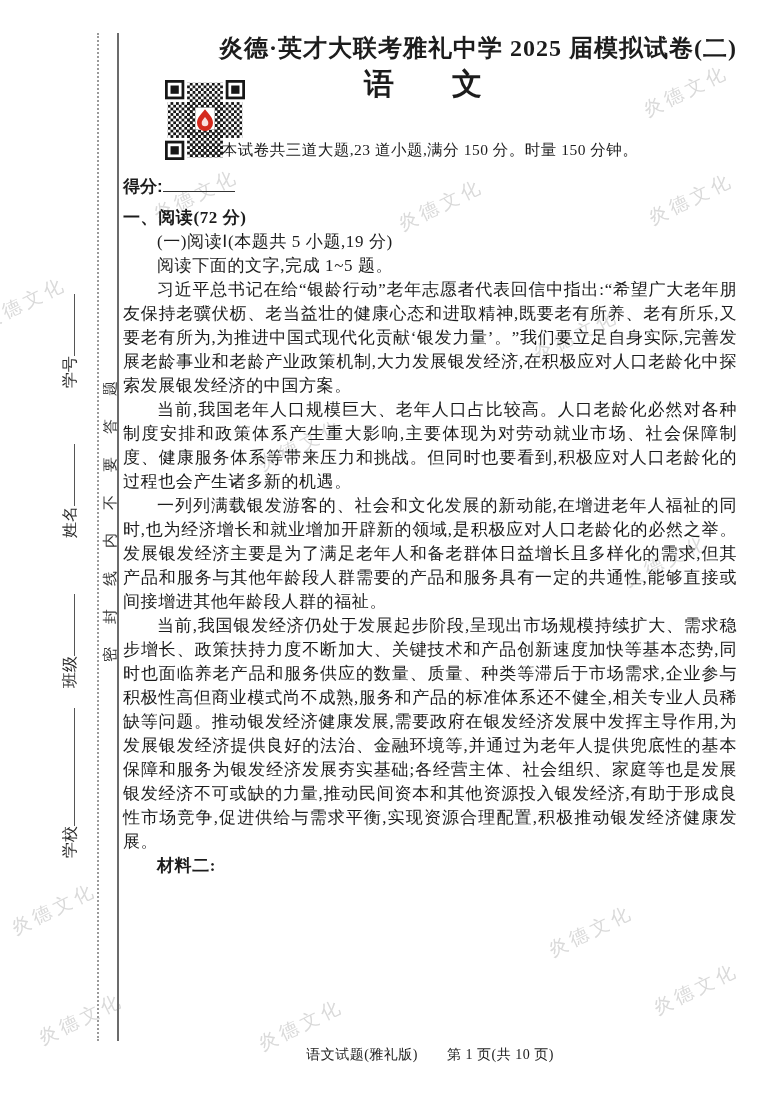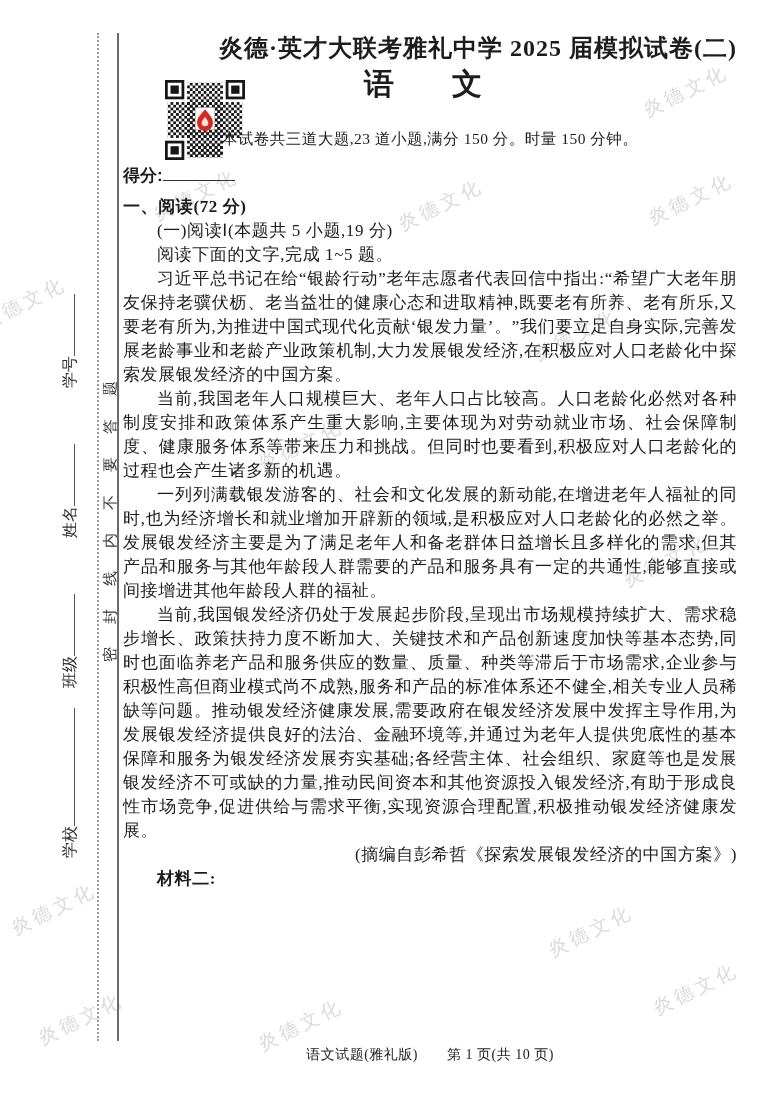--- a/index.html
+++ b/index.html
@@ -27,21 +27,21 @@
   .blank { display:inline-block; height:2px; border-bottom:1.5px solid #555; vertical-align:baseline; }
   .b-120 { width:118px; } .b-62 { width:62px; }
   .gap-58 { display:inline-block; width:56px; } .gap-20 { display:inline-block; width:20px; }
   
   #content { position:absolute; left:123px; top:0; width:614px; }
   .title { margin-top:32px; text-align:right; font-size:24px; white-space:nowrap; letter-spacing:1px; }
   .title .brand { font-weight:900; font-family:"Liberation Serif","DejaVu Serif",serif; }
   .title .rest  { font-weight:700; }
   .subject { text-align:center; font-size:30px; font-weight:bold;
              font-family:"Liberation Sans","DejaVu Sans",sans-serif; letter-spacing:14px; }
-  .note { margin-top:24px; text-align:center; font-size:15.5px; letter-spacing:0.5px; }
+  .note { margin-top:35px; text-align:center; font-size:15.5px; letter-spacing:0.5px; }
   .score-row { margin-top:14px; text-align:left; padding-right:26px; font-size:17px; font-weight:bold;
                font-family:"Liberation Sans","DejaVu Sans",sans-serif; }
   .score-blank { display:inline-block; width:72px; border-bottom:1.5px solid #333; height:1em; vertical-align:baseline; }
   .body { margin-top:8px; font-size:17px; line-height:24px; letter-spacing:0.6px; }
   .body p { margin:0;font-family:Liberation Serif, serif; }
   .h-sec { font-weight:bold; font-family:"Liberation Sans","DejaVu Sans",sans-serif; }
   .ind { text-indent:2em; }
   .para { text-indent:2em; text-align:justify; }
   .source { text-align:right; }
   
@@ -124,21 +124,20 @@
     </div>
 
     <div class="body">
       <p class="h-sec">一、阅读(72 分)</p>
       <p class="ind">(一)阅读Ⅰ(本题共 5 小题,19 分)</p>
       <p class="ind">阅读下面的文字,完成 1~5 题。</p>
       <p class="para">习近平总书记在给“银龄行动”老年志愿者代表回信中指出:“希望广大老年朋友保持老骥伏枥、老当益壮的健康心态和进取精神,既要老有所养、老有所乐,又要老有所为,为推进中国式现代化贡献‘银发力量’。”我们要立足自身实际,完善发展老龄事业和老龄产业政策机制,大力发展银发经济,在积极应对人口老龄化中探索发展银发经济的中国方案。</p>
       <p class="para">当前,我国老年人口规模巨大、老年人口占比较高。人口老龄化必然对各种制度安排和政策体系产生重大影响,主要体现为对劳动就业市场、社会保障制度、健康服务体系等带来压力和挑战。但同时也要看到,积极应对人口老龄化的过程也会产生诸多新的机遇。</p>
       <p class="para">一列列满载银发游客的、社会和文化发展的新动能,在增进老年人福祉的同时,也为经济增长和就业增加开辟新的领域,是积极应对人口老龄化的必然之举。发展银发经济主要是为了满足老年人和备老群体日益增长且多样化的需求,但其产品和服务与其他年龄段人群需要的产品和服务具有一定的共通性,能够直接或间接增进其他年龄段人群的福祉。</p>
       <p class="para">当前,我国银发经济仍处于发展起步阶段,呈现出市场规模持续扩大、需求稳步增长、政策扶持力度不断加大、关键技术和产品创新速度加快等基本态势,同时也面临养老产品和服务供应的数量、质量、种类等滞后于市场需求,企业参与积极性高但商业模式尚不成熟,服务和产品的标准体系还不健全,相关专业人员稀缺等问题。推动银发经济健康发展,需要政府在银发经济发展中发挥主导作用,为发展银发经济提供良好的法治、金融环境等,并通过为老年人提供兜底性的基本保障和服务为银发经济发展夯实基础;各经营主体、社会组织、家庭等也是发展银发经济不可或缺的力量,推动民间资本和其他资源投入银发经济,有助于形成良性市场竞争,促进供给与需求平衡,实现资源合理配置,积极推动银发经济健康发展。</p>
-      <p class="source">(摘编自彭希哲《探索发展银发经济的中国方案》)</p>
       <p class="ind h-sec">材料二:</p>
     </div>
   </div>
 
   <div class="footer-page">语文试题(雅礼版)　　第 1 页(共 10 页)</div>
   <div class="footer-promo">最新产品请关注微信公众号“炎德商城”， 网址 https://shop.hnyande.com</div>
 
 </div>
 
 </body></html>

